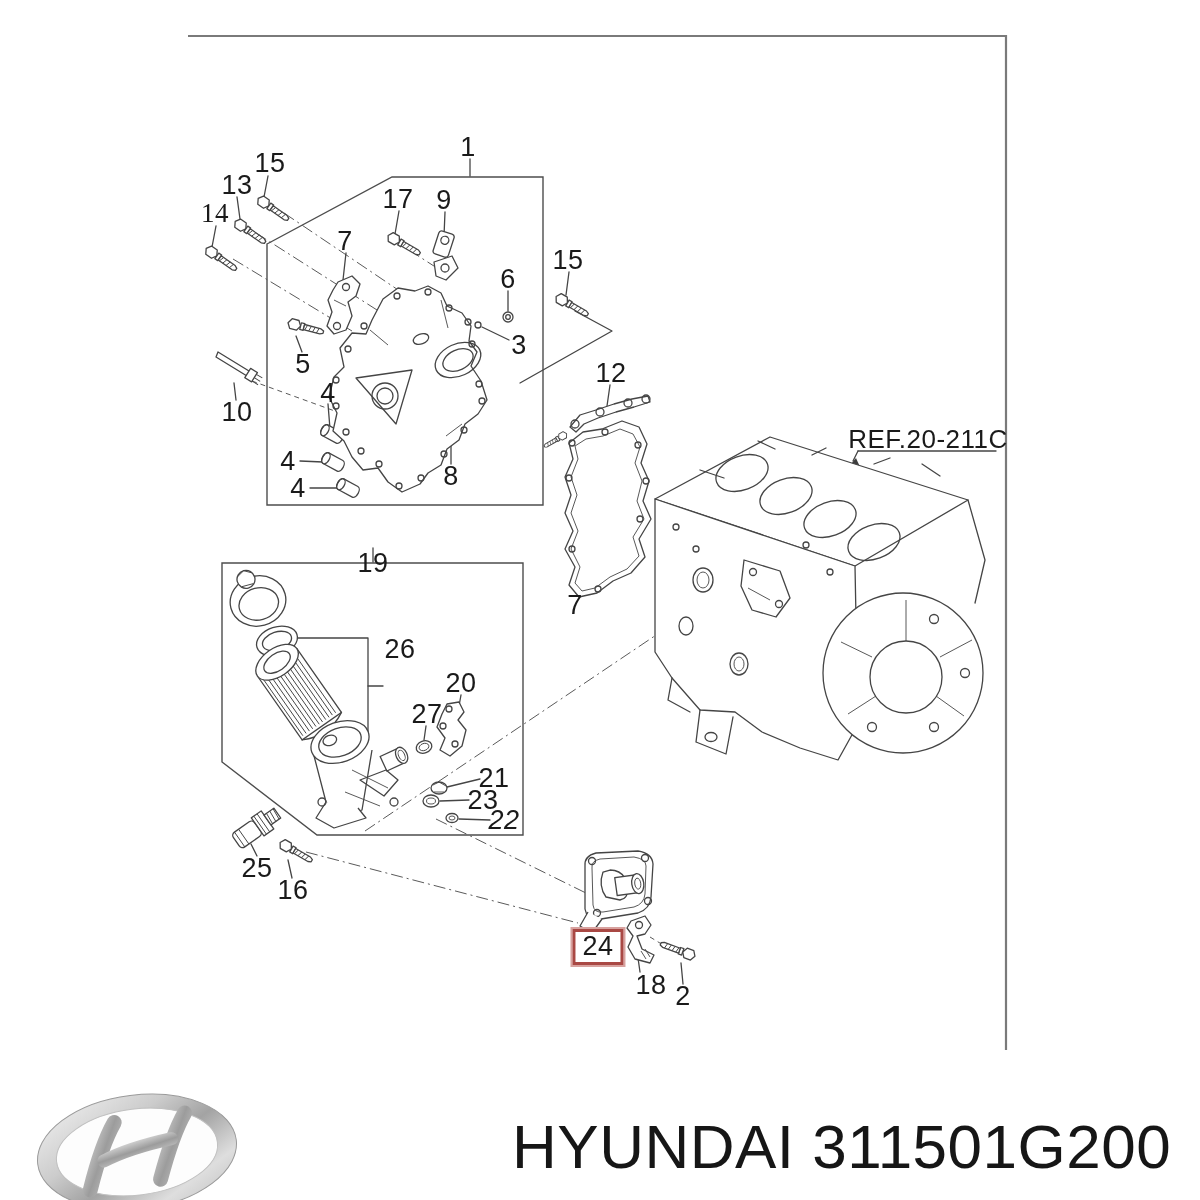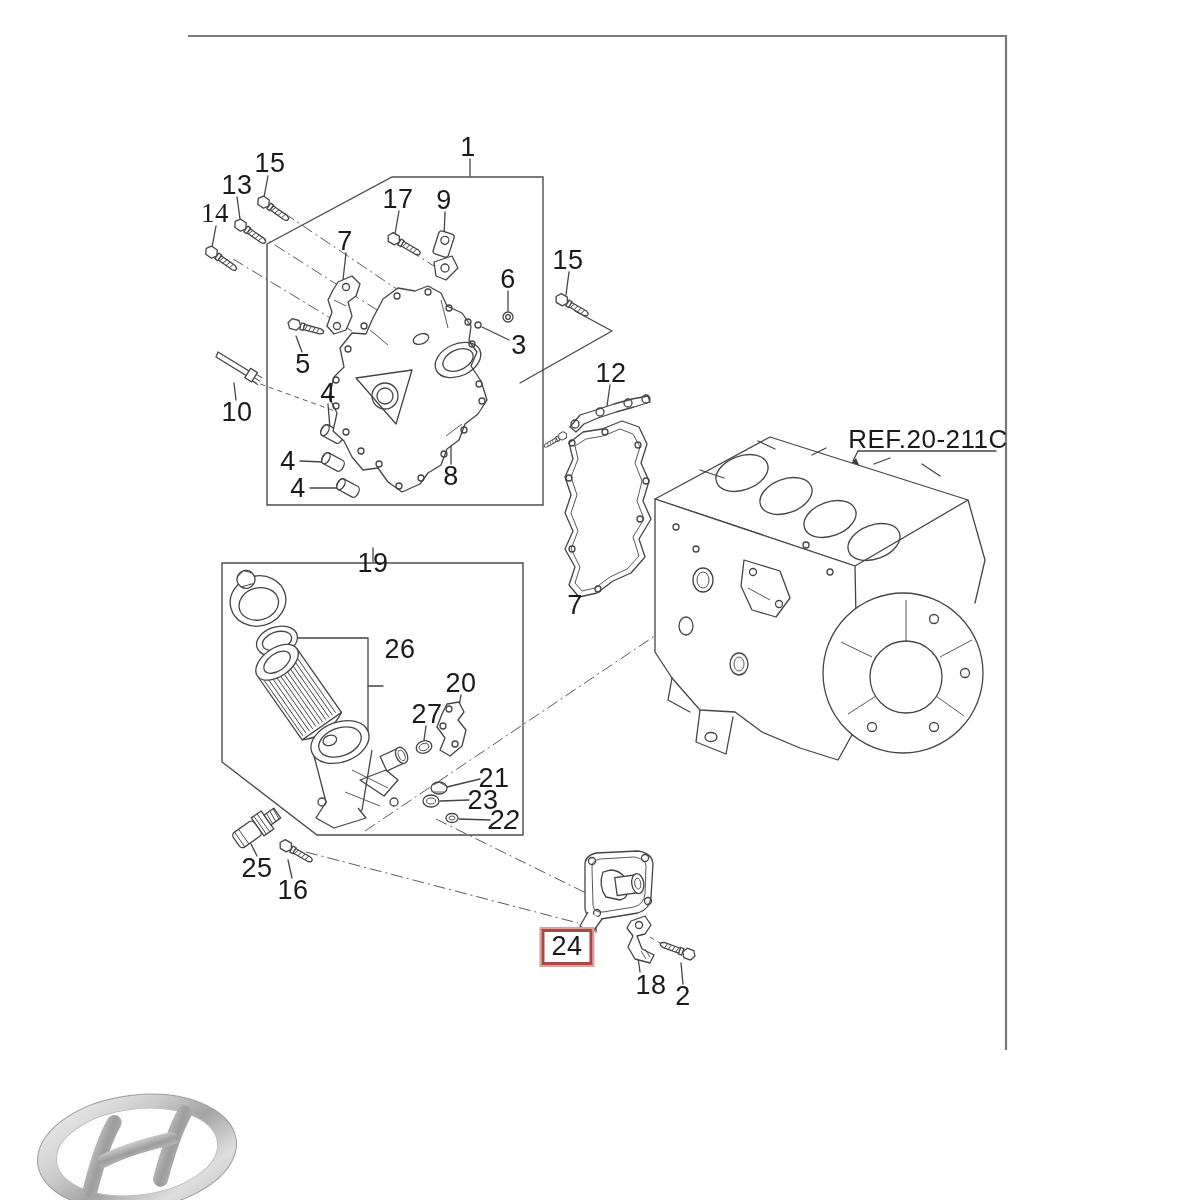--- a/index.html
+++ b/index.html
@@ -381,21 +381,24 @@
       <div class="callout" style="left: 611px; top: 373px; text-align: right;">12</div>
       <div class="callout" style="left: 575px; top: 605px;">7</div>
       <div class="callout" style="left: 400px; top: 649px;">26</div>
       <div class="callout" style="left: 461px; top: 683px;">20</div>
       <div class="callout" style="left: 427px; top: 714px;">27</div>
       <div class="callout" style="left: 494px; top: 778px;">21</div>
       <div class="callout" style="left: 483px; top: 800px;">23</div>
       <div class="callout" style="left: 504px; top: 820px; font-style: italic;">22</div>
       <div class="callout" style="left: 257px; top: 868px;">25</div>
       <div class="callout" style="left: 293px; top: 890px;">16</div>
-      <div class="callout highlight" style="left: 567px; top: 947px;">24</div>
+      <div class="callout highlight" style="left: 598px; top: 947px;">24</div>
       <div class="callout" style="left: 640px; top: 985px; margin-left: 11px;">18</div>
       <div class="callout" style="left: 683px; top: 996px;">2</div>
     </div>
 
   <div class="ref-label" style="left:928px; top:439px;">REF.20-211C</div>
 
+  <div class="footer-text">
+    <span>HYUNDAI</span><span> </span><span>311501G200</span>
+  </div>
 
 </div>
 
 </body></html>

